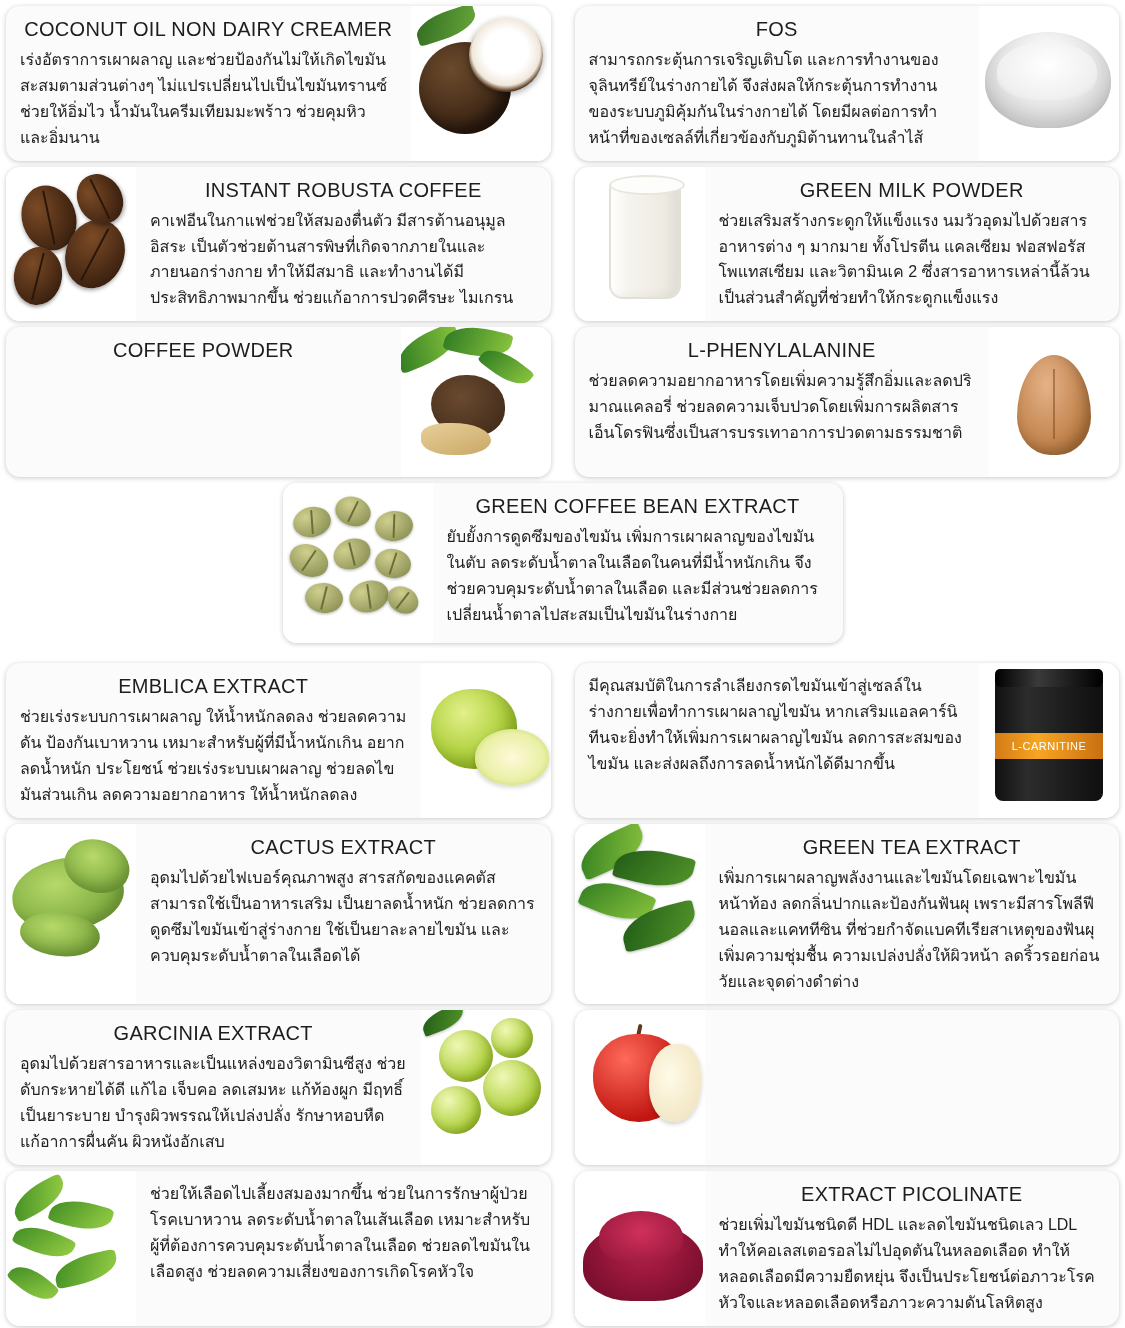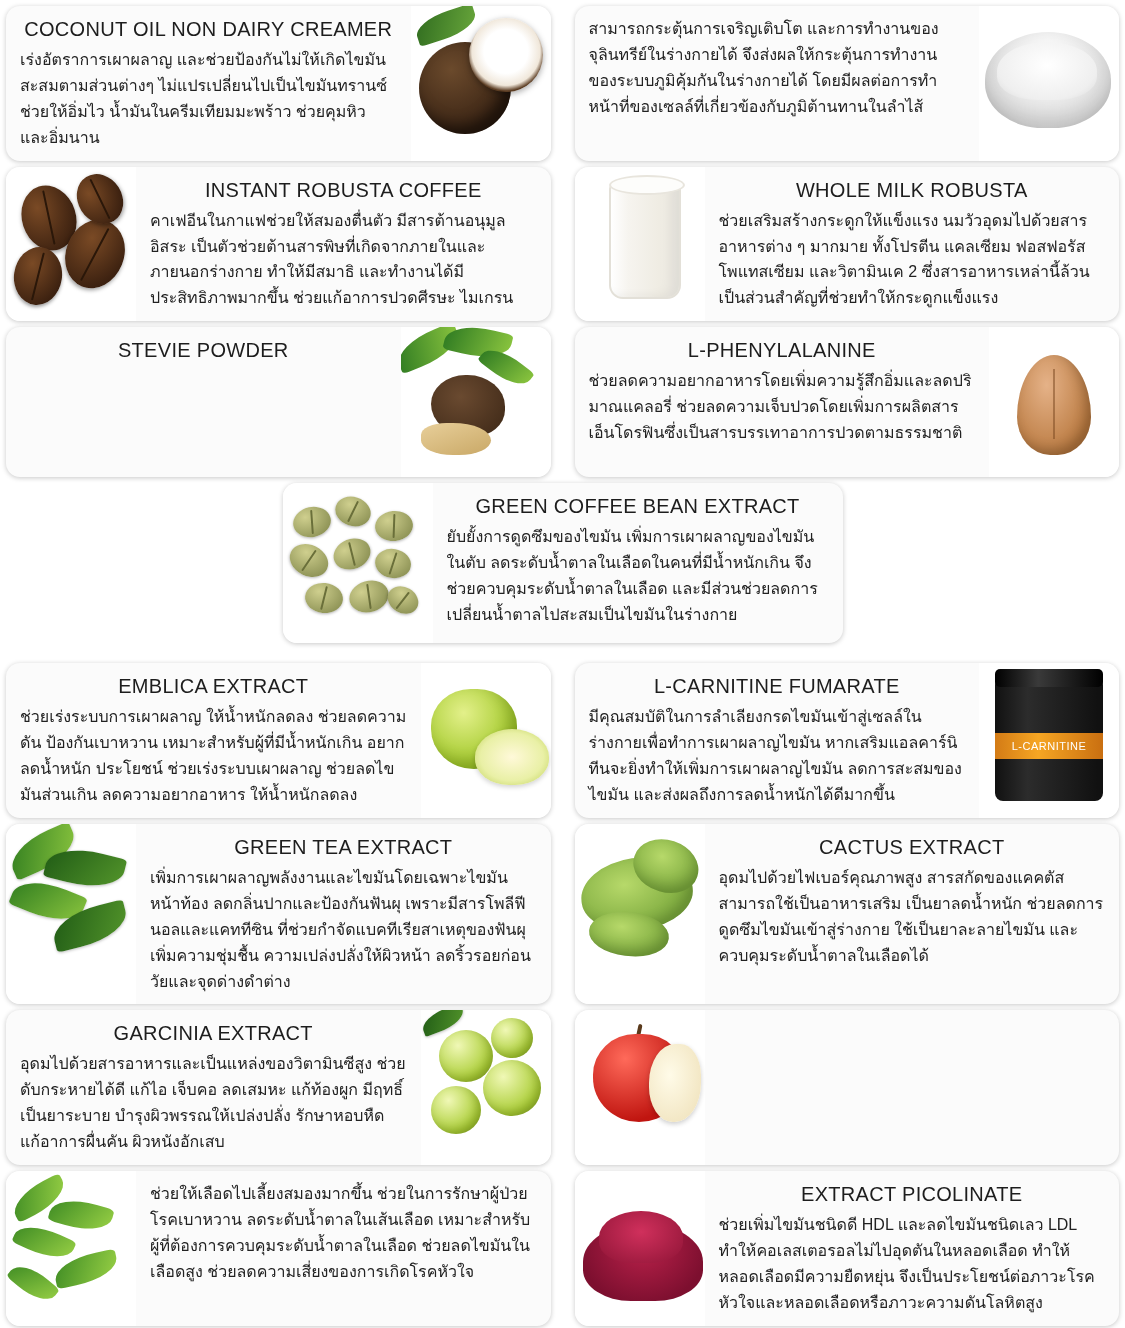--- a/index.html
+++ b/index.html
@@ -294,20 +294,21 @@
           <div class="art">
             <div class="leaf-a"></div>
             <div class="coconut-shell"></div>
             <div class="coconut-half"></div>
           </div>
         </div>
       </div>
 
       <div class="card">
         <div class="card-body">
+          <div class="card-title">FOS</div>
           <div class="card-desc">สามารถกระตุ้นการเจริญเติบโต และการทำงานของจุลินทรีย์ในร่างกายได้ จึงส่งผลให้กระตุ้นการทำงานของระบบภูมิคุ้มกันในร่างกายได้ โดยมีผลต่อการทำหน้าที่ของเซลล์ที่เกี่ยวข้องกับภูมิต้านทานในลำไส้</div>
         </div>
         <div class="thumb">
           <div class="art">
             <div class="powder-bowl"></div>
             <div class="powder-heap"></div>
           </div>
         </div>
       </div>
     </div>
@@ -328,30 +329,30 @@
         </div>
       </div>
 
       <div class="card">
         <div class="thumb left w130">
           <div class="art">
             <div class="glass"></div>
           </div>
         </div>
         <div class="card-body">
-          <div class="card-title">WHOLE MILK ROBUSTA</div>
+          <div class="card-title">GREEN MILK POWDER</div>
           <div class="card-desc">ช่วยเสริมสร้างกระดูกให้แข็งแรง นมวัวอุดมไปด้วยสารอาหารต่าง ๆ มากมาย ทั้งโปรตีน แคลเซียม ฟอสฟอรัส โพแทสเซียม และวิตามินเค 2 ซึ่งสารอาหารเหล่านี้ล้วนเป็นส่วนสำคัญที่ช่วยทำให้กระดูกแข็งแรง</div>
         </div>
       </div>
     </div>
 
     <div class="row">
       <div class="card">
         <div class="card-body">
-          <div class="card-title">STEVIE POWDER</div>
+          <div class="card-title">COFFEE POWDER</div>
         </div>
         <div class="thumb w150">
           <div class="art">
             <div class="konjac-leaf" style="left:-6px;top:6px;transform:rotate(-22deg)"></div>
             <div class="konjac-leaf" style="left:44px;top:0px;transform:rotate(14deg)"></div>
             <div class="konjac-leaf" style="left:78px;top:28px;width:54px;height:24px;transform:rotate(38deg)"></div>
             <div class="konjac-root"></div>
             <div class="ginger"></div>
           </div>
         </div>
@@ -406,61 +407,60 @@
         <div class="thumb w130">
           <div class="art">
             <div class="garcinia"></div>
             <div class="garcinia-slice"></div>
           </div>
         </div>
       </div>
 
       <div class="card">
         <div class="card-body">
-          <div class="card-title">L-CARNITINE FUMARATE</div>
           <div class="card-desc">มีคุณสมบัติในการลำเลียงกรดไขมันเข้าสู่เซลล์ในร่างกายเพื่อทำการเผาผลาญไขมัน หากเสริมแอลคาร์นิทีนจะยิ่งทำให้เพิ่มการเผาผลาญไขมัน ลดการสะสมของไขมัน และส่งผลถึงการลดน้ำหนักได้ดีมากขึ้น</div>
         </div>
         <div class="thumb">
           <div class="art">
             <div class="jar"></div>
             <div class="jar-lid"></div>
             <div class="jar-band"></div>
             <div class="jar-text">L-CARNITINE</div>
           </div>
         </div>
       </div>
     </div>
 
     <div class="row">
       <div class="card">
         <div class="thumb left w130">
           <div class="art">
+            <div class="cactus-pad" style="left:6px;top:34px;width:112px;height:72px;transform:rotate(-8deg)"></div>
+            <div class="cactus-pad" style="left:58px;top:16px;width:66px;height:52px;transform:rotate(18deg)"></div>
+            <div class="cactus-pad" style="left:14px;top:88px;width:80px;height:44px;transform:rotate(6deg)"></div>
+          </div>
+        </div>
+        <div class="card-body">
+          <div class="card-title">CACTUS EXTRACT</div>
+          <div class="card-desc">อุดมไปด้วยไฟเบอร์คุณภาพสูง สารสกัดของแคคตัสสามารถใช้เป็นอาหารเสริม เป็นยาลดน้ำหนัก ช่วยลดการดูดซึมไขมันเข้าสู่ร่างกาย ใช้เป็นยาละลายไขมัน และควบคุมระดับน้ำตาลในเลือดได้</div>
+        </div>
+      </div>
+
+      <div class="card">
+        <div class="thumb left w130">
+          <div class="art">
             <div class="tleaf" style="left:2px;top:10px;width:70px;height:34px;transform:rotate(-24deg)"></div>
             <div class="tleaf dark" style="left:40px;top:26px;width:78px;height:36px;transform:rotate(14deg)"></div>
             <div class="tleaf" style="left:6px;top:60px;width:72px;height:34px;transform:rotate(22deg)"></div>
             <div class="tleaf dark" style="left:46px;top:84px;width:76px;height:36px;transform:rotate(-14deg)"></div>
           </div>
         </div>
         <div class="card-body">
           <div class="card-title">GREEN TEA EXTRACT</div>
           <div class="card-desc">เพิ่มการเผาผลาญพลังงานและไขมันโดยเฉพาะไขมันหน้าท้อง ลดกลิ่นปากและป้องกันฟันผุ เพราะมีสารโพลีฟีนอลและแคททีซิน ที่ช่วยกำจัดแบคทีเรียสาเหตุของฟันผุ เพิ่มความชุ่มชื้น ความเปล่งปลั่งให้ผิวหน้า ลดริ้วรอยก่อนวัยและจุดด่างดำต่าง</div>
-        </div>
-      </div>
-
-      <div class="card">
-        <div class="thumb left w130">
-          <div class="art">
-            <div class="cactus-pad" style="left:6px;top:34px;width:112px;height:72px;transform:rotate(-8deg)"></div>
-            <div class="cactus-pad" style="left:58px;top:16px;width:66px;height:52px;transform:rotate(18deg)"></div>
-            <div class="cactus-pad" style="left:14px;top:88px;width:80px;height:44px;transform:rotate(6deg)"></div>
-          </div>
-        </div>
-        <div class="card-body">
-          <div class="card-title">CACTUS EXTRACT</div>
-          <div class="card-desc">อุดมไปด้วยไฟเบอร์คุณภาพสูง สารสกัดของแคคตัสสามารถใช้เป็นอาหารเสริม เป็นยาลดน้ำหนัก ช่วยลดการดูดซึมไขมันเข้าสู่ร่างกาย ใช้เป็นยาละลายไขมัน และควบคุมระดับน้ำตาลในเลือดได้</div>
         </div>
       </div>
     </div>
 
     <div class="row">
       <div class="card">
         <div class="card-body">
           <div class="card-title">GARCINIA EXTRACT</div>
           <div class="card-desc">อุดมไปด้วยสารอาหารและเป็นแหล่งของวิตามินซีสูง ช่วยดับกระหายได้ดี แก้ไอ เจ็บคอ ลดเสมหะ แก้ท้องผูก มีฤทธิ์เป็นยาระบาย บำรุงผิวพรรณให้เปล่งปลั่ง รักษาหอบหืด แก้อาการผื่นคัน ผิวหนังอักเสบ</div>
         </div>

